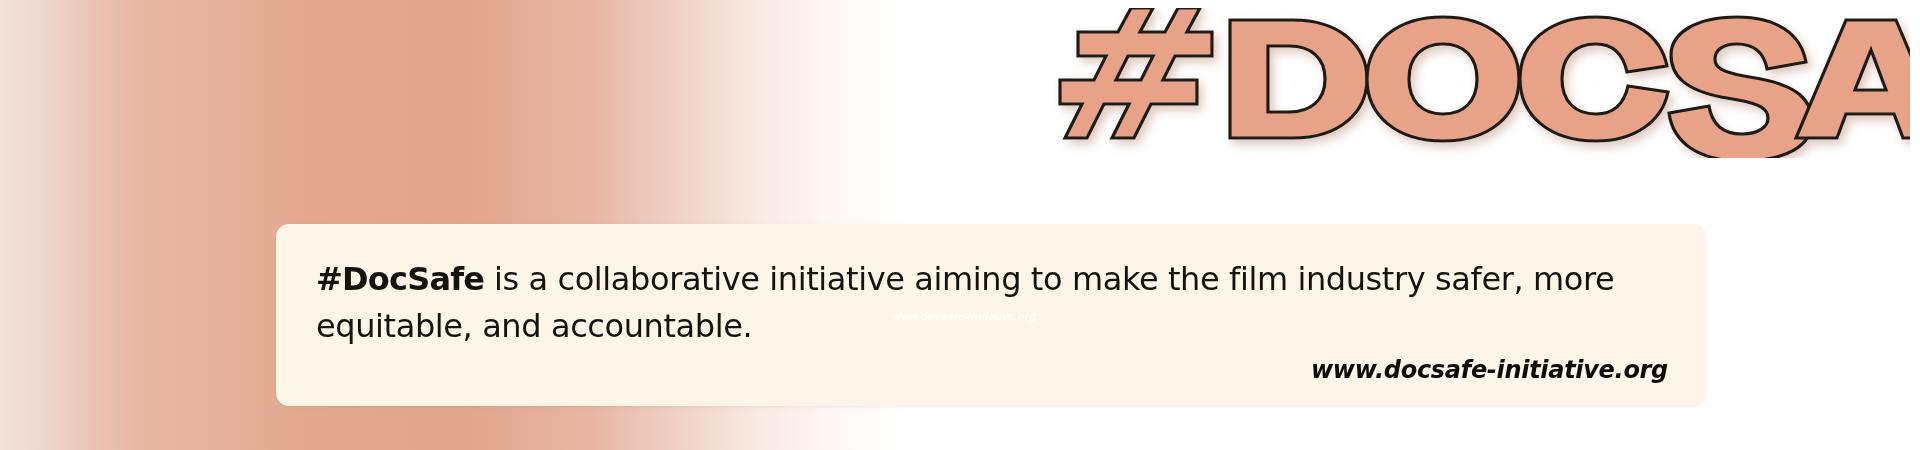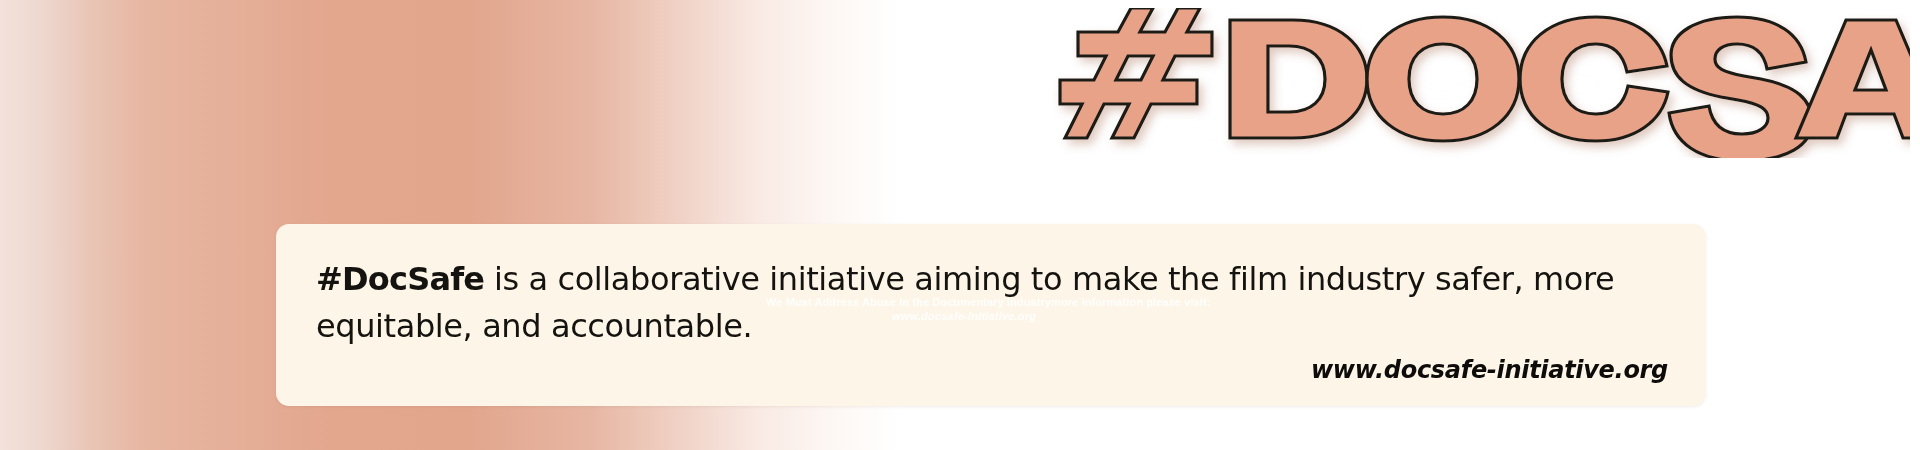--- a/index.html
+++ b/index.html
@@ -218,21 +218,20 @@
         <path d="M 905 12 L 1004 12 L 1004 40 L 945 40 L 945 58 L 998 58 L 998 86 L 945 86 L 945 130 L 905 130 Z"></path>
 
         <path d="M 979 12 L 1083 12 L 1083 40 L 1019 40 L 1019 56 L 1077 56 L 1077 83 L 1019 83 L 1019 102 L 1085 102 L 1085 130 L 979 130 Z"></path>
       </g>
     </svg>
   </div>
 
   <div class="info-card">
 
     <div class="ghost-layer">
-      <div class="ghost-line ghost-line-1">We Must Address Abuse in the Documentary Industrymore information please visit:</div>
       <div class="ghost-line ghost-line-2">www.docsafe-initiative.org</div>
     </div>
 
     <div class="card-inner">
       <p class="headline"><span class="brand">#DocSafe</span><span> is a collaborative initiative aiming to make the film industry safer, more equitable, and accountable.</span></p>
     </div>
 
     <div class="footer-row">
       <a class="footer-url" href="#">www.docsafe-initiative.org</a>
     </div>

